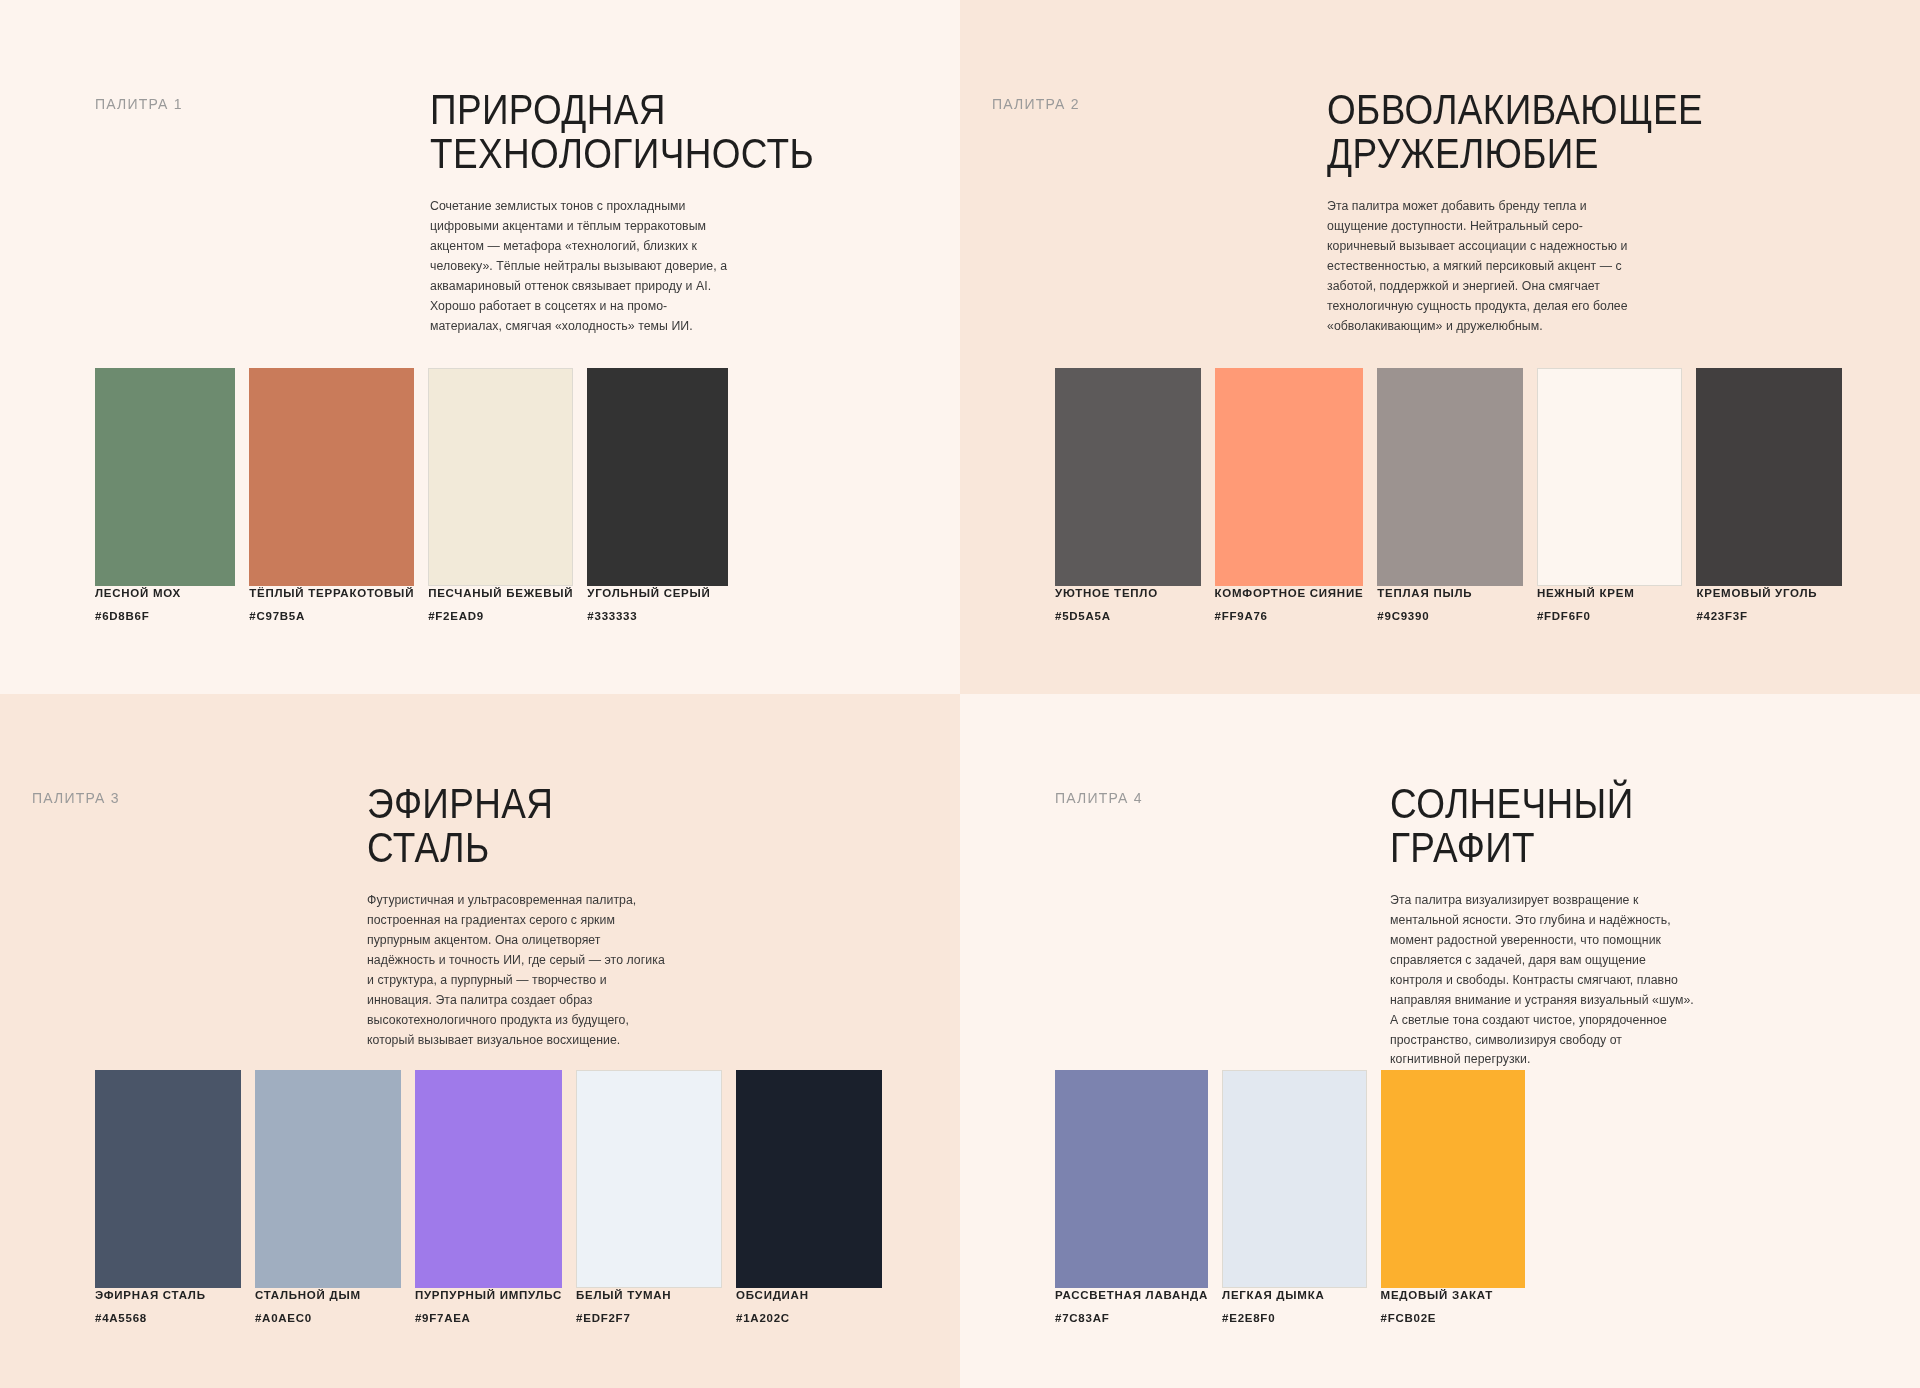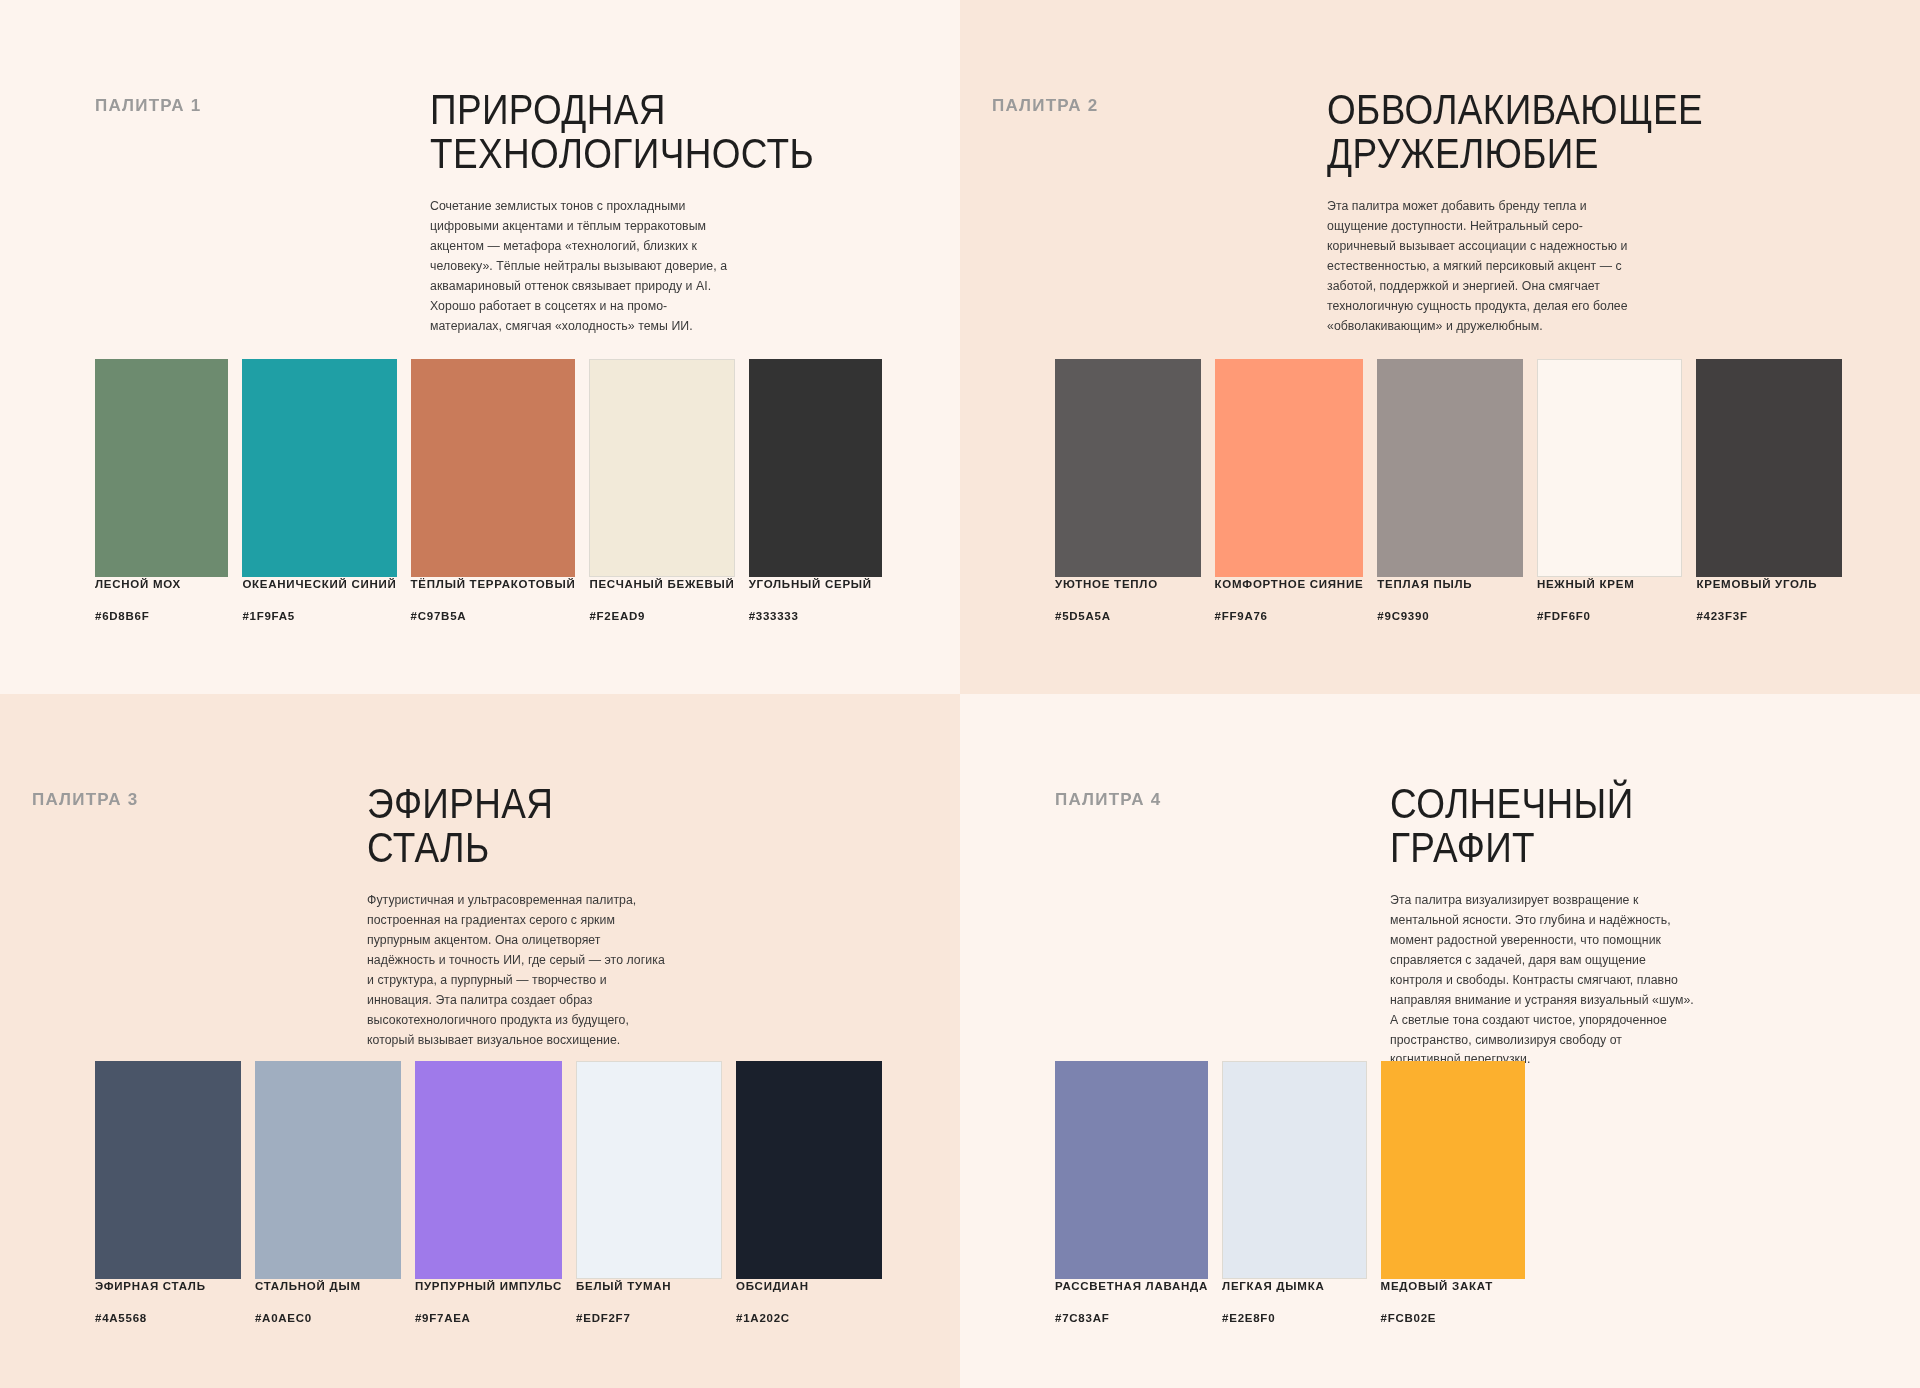--- a/index.html
+++ b/index.html
@@ -36,22 +36,22 @@
 
   
   .head {
     display: flex;
     align-items: flex-start;
   }
 
   .eyebrow {
     width: 335px;
     flex: 0 0 335px;
-    font-size: 17px;
-    font-weight: 700;
+    font-size: 14px;
+    font-weight: 400;
     letter-spacing: 1.2px;
     color: #9A9A9A;
     text-transform: uppercase;
     padding-top: 8px;
     white-space: nowrap;
   }
 
   .title-col {
     flex: 1 1 auto;
     min-width: 0;
@@ -108,21 +108,21 @@
     margin-top: 1px;
     font-size: 11.5px;
     font-weight: 700;
     letter-spacing: 0.75px;
     color: #222222;
     text-transform: uppercase;
     white-space: nowrap;
   }
 
   .swatch-hex {
-    margin-top: 20px;
+    margin-top: 11px;
     font-size: 11.5px;
     font-weight: 700;
     letter-spacing: 0.75px;
     color: #222222;
     text-transform: uppercase;
   }
 
   
   .row-2 .swatches { bottom: 64px; }
 </style>
@@ -140,25 +140,20 @@
         <p class="desc">Сочетание землистых тонов с прохладными цифровыми акцентами и тёплым терракотовым акцентом — метафора «технологий, близких к человеку». Тёплые нейтралы вызывают доверие, а аквамариновый оттенок связывает природу и AI. Хорошо работает в соцсетях и на промо-материалах, смягчая «холодность» темы ИИ.</p>
       </div>
     </div>
     <div class="swatches">
       <div class="swatch">
         <div class="chip" style="background-color: rgb(109, 139, 111);"></div>
         <div class="swatch-name">ЛЕСНОЙ МОХ</div>
         <div class="swatch-hex">#6D8B6F</div>
       </div>
       <div class="swatch">
-        <div class="chip" style="background-color: rgb(31, 159, 165);"></div>
-        <div class="swatch-name">ОКЕАНИЧЕСКИЙ СИНИЙ</div>
-        <div class="swatch-hex">#1F9FA5</div>
-      </div>
-      <div class="swatch">
         <div class="chip" style="background-color: rgb(201, 123, 90);"></div>
         <div class="swatch-name">ТЁПЛЫЙ ТЕРРАКОТОВЫЙ</div>
         <div class="swatch-hex">#C97B5A</div>
       </div>
       <div class="swatch">
         <div class="chip outlined" style="background-color: rgb(242, 234, 217);"></div>
         <div class="swatch-name">ПЕСЧАНЫЙ БЕЖЕВЫЙ</div>
         <div class="swatch-hex">#F2EAD9</div>
       </div>
       <div class="swatch">

